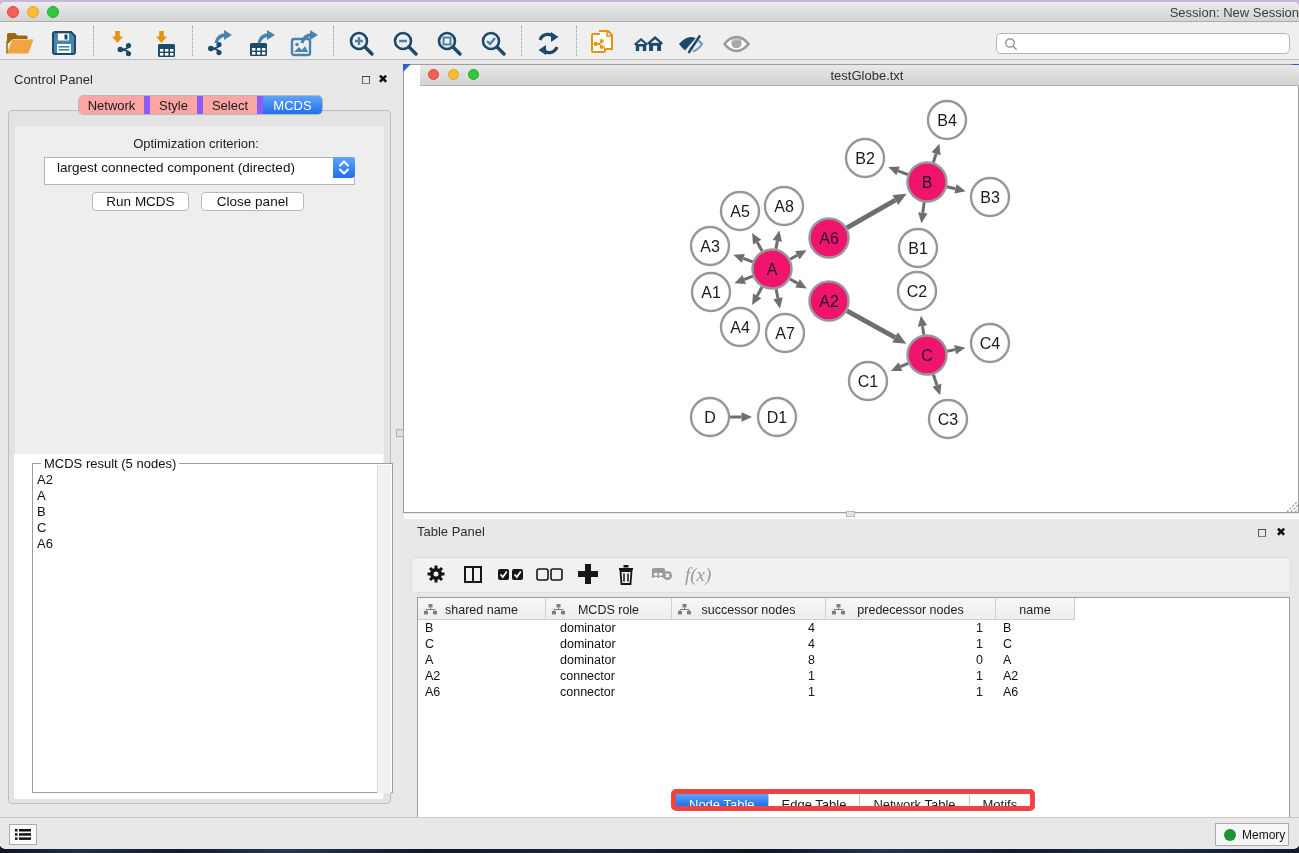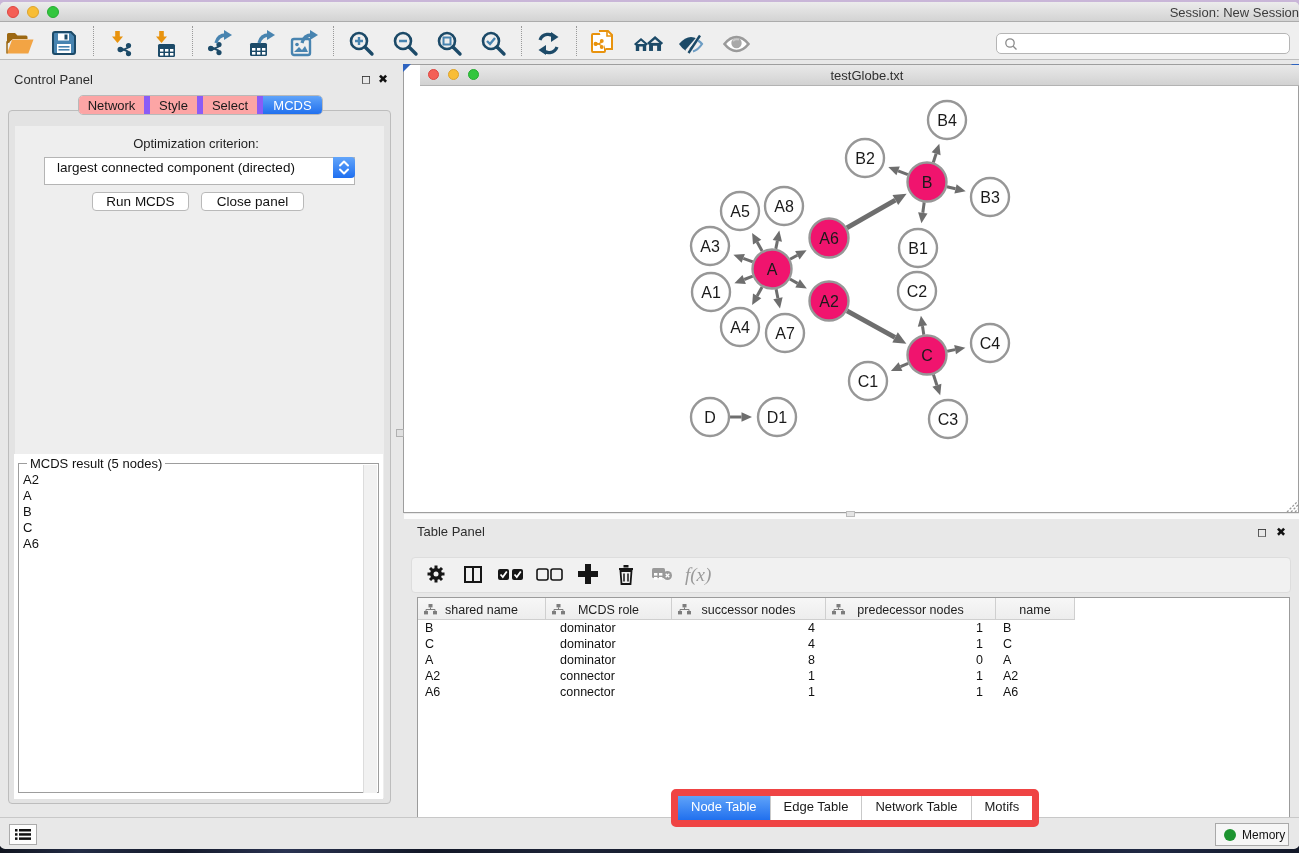--- a/index.html
+++ b/index.html
@@ -46,21 +46,21 @@
 #combo { position:absolute; left:44px; top:95px; width:311px; height:28px; background:#fff;
   border:1px solid #b4b4b4; border-radius:0; }
 #combo .ctext { position:absolute; left:12px; top:2px; font-size:13.5px; color:#111; }
 #combo .cbtn { position:absolute; right:-1px; top:-1px; width:22px; height:21px;
   background:linear-gradient(#62a5fa,#1f6ff0); border-radius:0 4px 4px 0; }
 .btn { position:absolute; height:19px; background:#fff; border:1px solid #b9b9b9;
   border-radius:4px; font-size:13.5px; color:#111; text-align:center; }
 #runbtn { left:92px; top:130px; width:97px; line-height:17px; }
 #closebtn { left:201px; top:130px; width:103px; line-height:17px; }
 #resultwrap { position:absolute; left:14px; top:392px; width:369px; height:345px; background:#fff; }
-#resultbox { position:absolute; left:4px; top:9px; width:361px; height:330px;
+#resultbox { position:absolute; left:18px; top:9px; width:361px; height:330px;
   border:1px solid #9d9d9d; background:#fff; }
 #resultlabel { position:absolute; left:8px; top:-8px; background:#fff; padding:0 3px;
   font-size:13px; color:#111; }
 #resultlist { position:absolute; left:4px; top:8px; font-size:13px; color:#111; line-height:16px; }
 #resultsb { position:absolute; right:1px; top:1px; width:14px; height:328px;
   background:#f1f1f1; border-left:1px solid #dcdcdc; }
 
 #netwin { position:absolute; left:403px; top:2px; width:896px; height:449px;
   border:1px solid #9e9e9e; background:#fff; }
 #nettitle { position:absolute; left:16px; top:0; width:100%; height:21px; z-index:2;
@@ -82,22 +82,22 @@
 #ttoolbar { position:absolute; left:8px; top:37px; width:880px; height:36px;
   background:#f1f1f1; border:1px solid #ddd; border-radius:4px; }
 #tablebox { position:absolute; left:14px; top:77px; width:873px; height:236px;
   background:#fff; border:1px solid #9b9b9b; }
 #thead { position:absolute; left:0; top:0; height:22px; width:657px;
   background:linear-gradient(#f7f7f7,#ededed); border-bottom:1px solid #cfcfcf; display:flex; }
 .th { position:relative; height:22px; border-right:1px solid #cfcfcf; font-size:12.5px;
   color:#1d1d1d; text-align:center; line-height:24px; }
 #tbody { position:absolute; left:0; top:22px; font-size:12.5px; color:#111; }
 .trow { position:absolute; height:16px; line-height:16px; }
-#btabs { position:absolute; left:268px; top:269px; height:38px; display:flex; z-index:5;
-  border:7px solid #ef4444; border-radius:5px; overflow:hidden; background:#fff; }
+#btabs { position:absolute; left:268px; top:269px; height:22px; display:flex; z-index:5;
+  border:5px solid #ef4444; border-radius:5px; overflow:hidden; background:#fff; }
 .btabseg { font-size:13px; color:#1a1a1a; padding:0 13px; line-height:21px; background:#fff;
   border-right:1px solid #c9c9c9; }
 .btabseg:last-child { border-right:none; }
 .btabseg.sel { background:linear-gradient(#5fa3f9,#2170ee); color:#fff; }
 
 #statusbar { position:absolute; left:0; top:815px; width:1299px; height:30px;
   border-top:1px solid #c8c8c8; background:#e8e8e8; }
 #listbtn { position:absolute; left:9px; top:6px; width:28px; height:21px;
   background:#fdfdfd; border:1px solid #ababab; }
 #membtn { position:absolute; left:1215px; top:5px; width:74px; height:23px;

